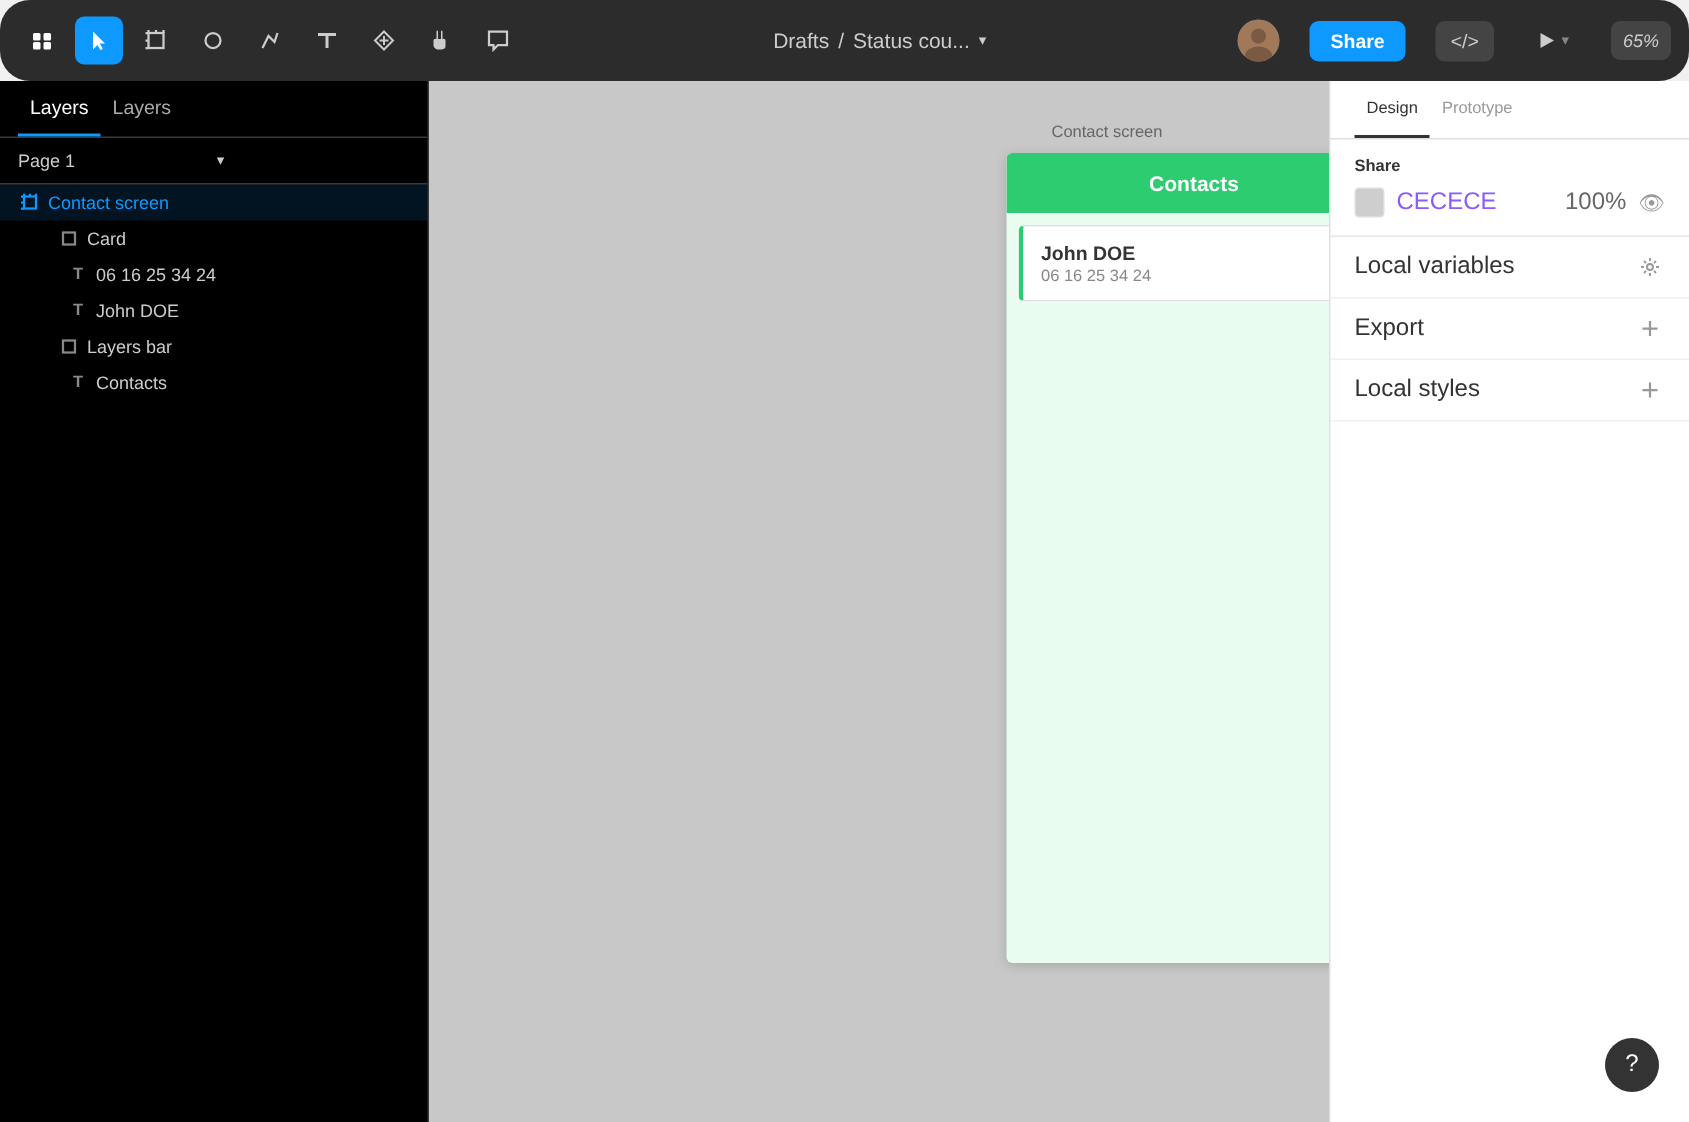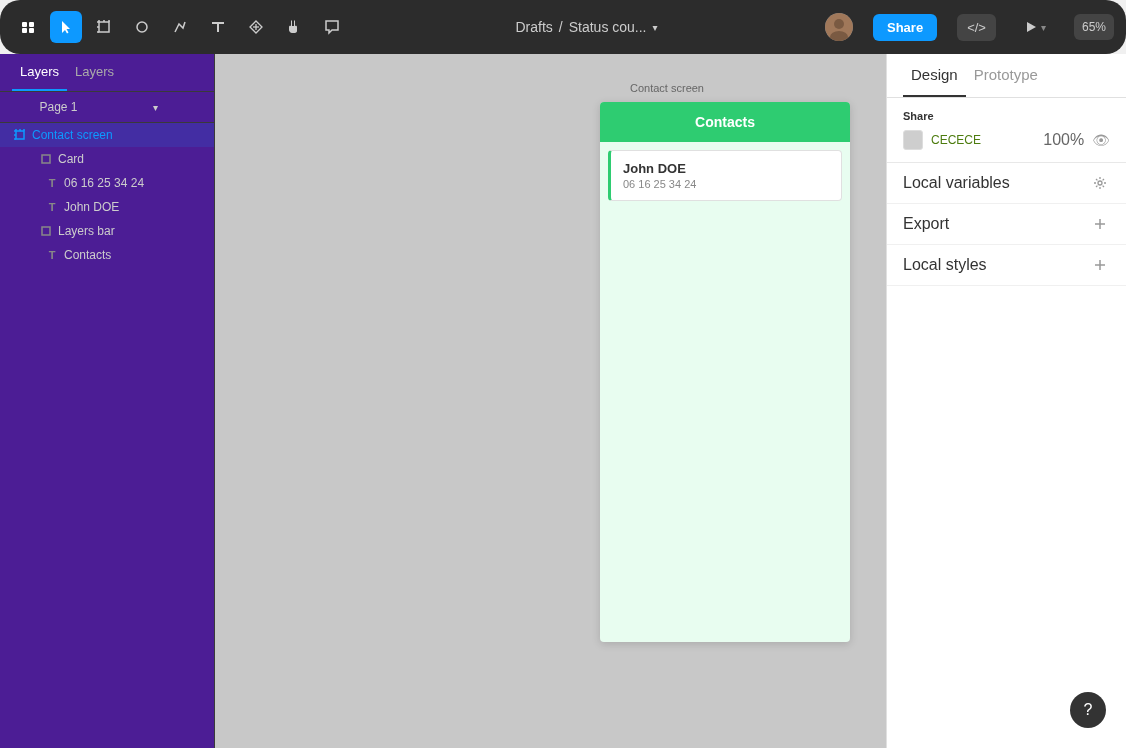--- a/index.html
+++ b/index.html
@@ -46,37 +46,37 @@
     }
     .code-btn {
       background: #444; color: #ccc; border: none; border-radius: 6px;
       padding: 6px 10px; font-size: 13px; cursor: pointer; display: flex; align-items: center; gap: 4px;
     }
     .play-btn {
       background: transparent; color: #ccc; border: none; padding: 6px 8px; cursor: pointer; font-size: 14px; display: flex; align-items: center; gap: 3px;
     }
     .zoom-btn {
       background: #444; color: #ccc; border: none; border-radius: 6px;
-      padding: 6px 8px; font-size: 12px; cursor: pointer;
+      padding: 6px 8px; font-size: 12px; cursor: pointer; font-style: italic;
     }
     .avatar {
       width: 28px; height: 28px; border-radius: 50%; background: #888; overflow: hidden; display: flex; align-items: center; justify-content: center;
     }
 
     
     .main-content {
       display: flex;
       flex: 1;
       overflow: hidden;
     }
 
     
     .sidebar {
-      width: 215px;
-      background: #4c1d95;
+      width: 286px;
+      background: #000000;
       border-right: 1px solid #3a3a3a;
       display: flex;
       flex-direction: column;
       flex-shrink: 0;
     }
     .sidebar-tabs {
       display: flex;
       border-bottom: 1px solid #3a3a3a;
       padding: 0 12px;
     }
@@ -88,21 +88,21 @@
       border-bottom: 2px solid transparent;
     }
     .sidebar-tab.active { color: white; border-bottom-color: #0d99ff; }
 
     .page-selector {
       display: flex; align-items: center; padding: 8px 12px;
       border-bottom: 1px solid #3a3a3a;
       font-size: 12px; color: #ccc; cursor: pointer;
       gap: 4px;
     }
-    .page-selector span { flex: 1; text-align: center; }
+    .page-selector span { flex: 1; }
 
     .layer-item {
       display: flex; align-items: center;
       padding: 4px 12px;
       font-size: 12px;
       color: #ccc;
       cursor: pointer;
       gap: 4px;
     }
     .layer-item.selected { background: #0d99ff22; color: white; }
@@ -167,21 +167,21 @@
       flex-direction: column;
       flex-shrink: 0;
     }
     .panel-tabs {
       display: flex;
       border-bottom: 1px solid #e0e0e0;
       padding: 0 16px;
     }
     .panel-tab {
       padding: 12px 8px;
-      font-size: 15px;
+      font-size: 11px;
       color: #999;
       cursor: pointer;
       border-bottom: 2px solid transparent;
     }
     .panel-tab.active { color: #333; border-bottom-color: #333; }
 
     .panel-section {
       padding: 12px 16px;
       border-bottom: 1px solid #e8e8e8;
     }
@@ -194,21 +194,21 @@
 
     .page-color-row {
       display: flex; align-items: center; gap: 8px;
     }
     .color-swatch {
       width: 20px; height: 20px;
       border: 1px solid #ddd;
       border-radius: 3px;
       flex-shrink: 0;
     }
-    .color-label { font-size: 12px; color: #4d7c0f; flex: 1; }
+    .color-label { font-size: 16px; color: #8b5cf6; flex: 1; }
     .color-opacity { font-size: 16px; color: #666; }
     .eye-icon { color: #999; font-size: 14px; cursor: pointer; }
 
     .panel-row {
       display: flex; align-items: center; justify-content: space-between;
       padding: 10px 16px;
       border-bottom: 1px solid #f0f0f0;
     }
     .panel-row-label { font-size: 16px; color: #333; }
     .panel-row-action {

